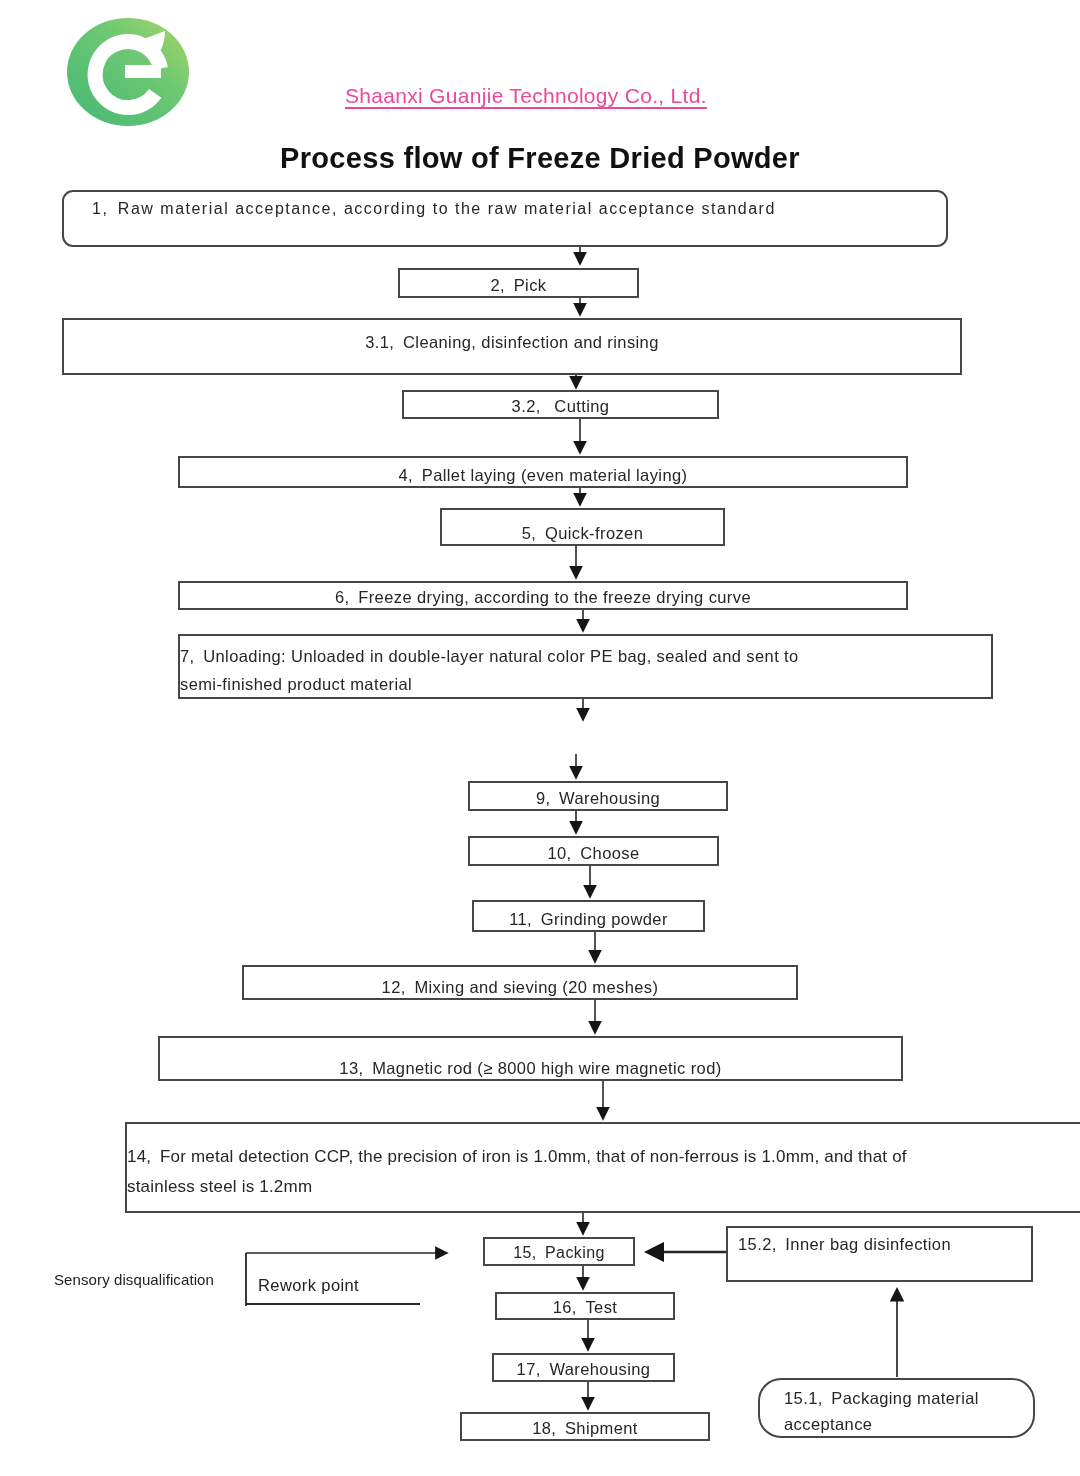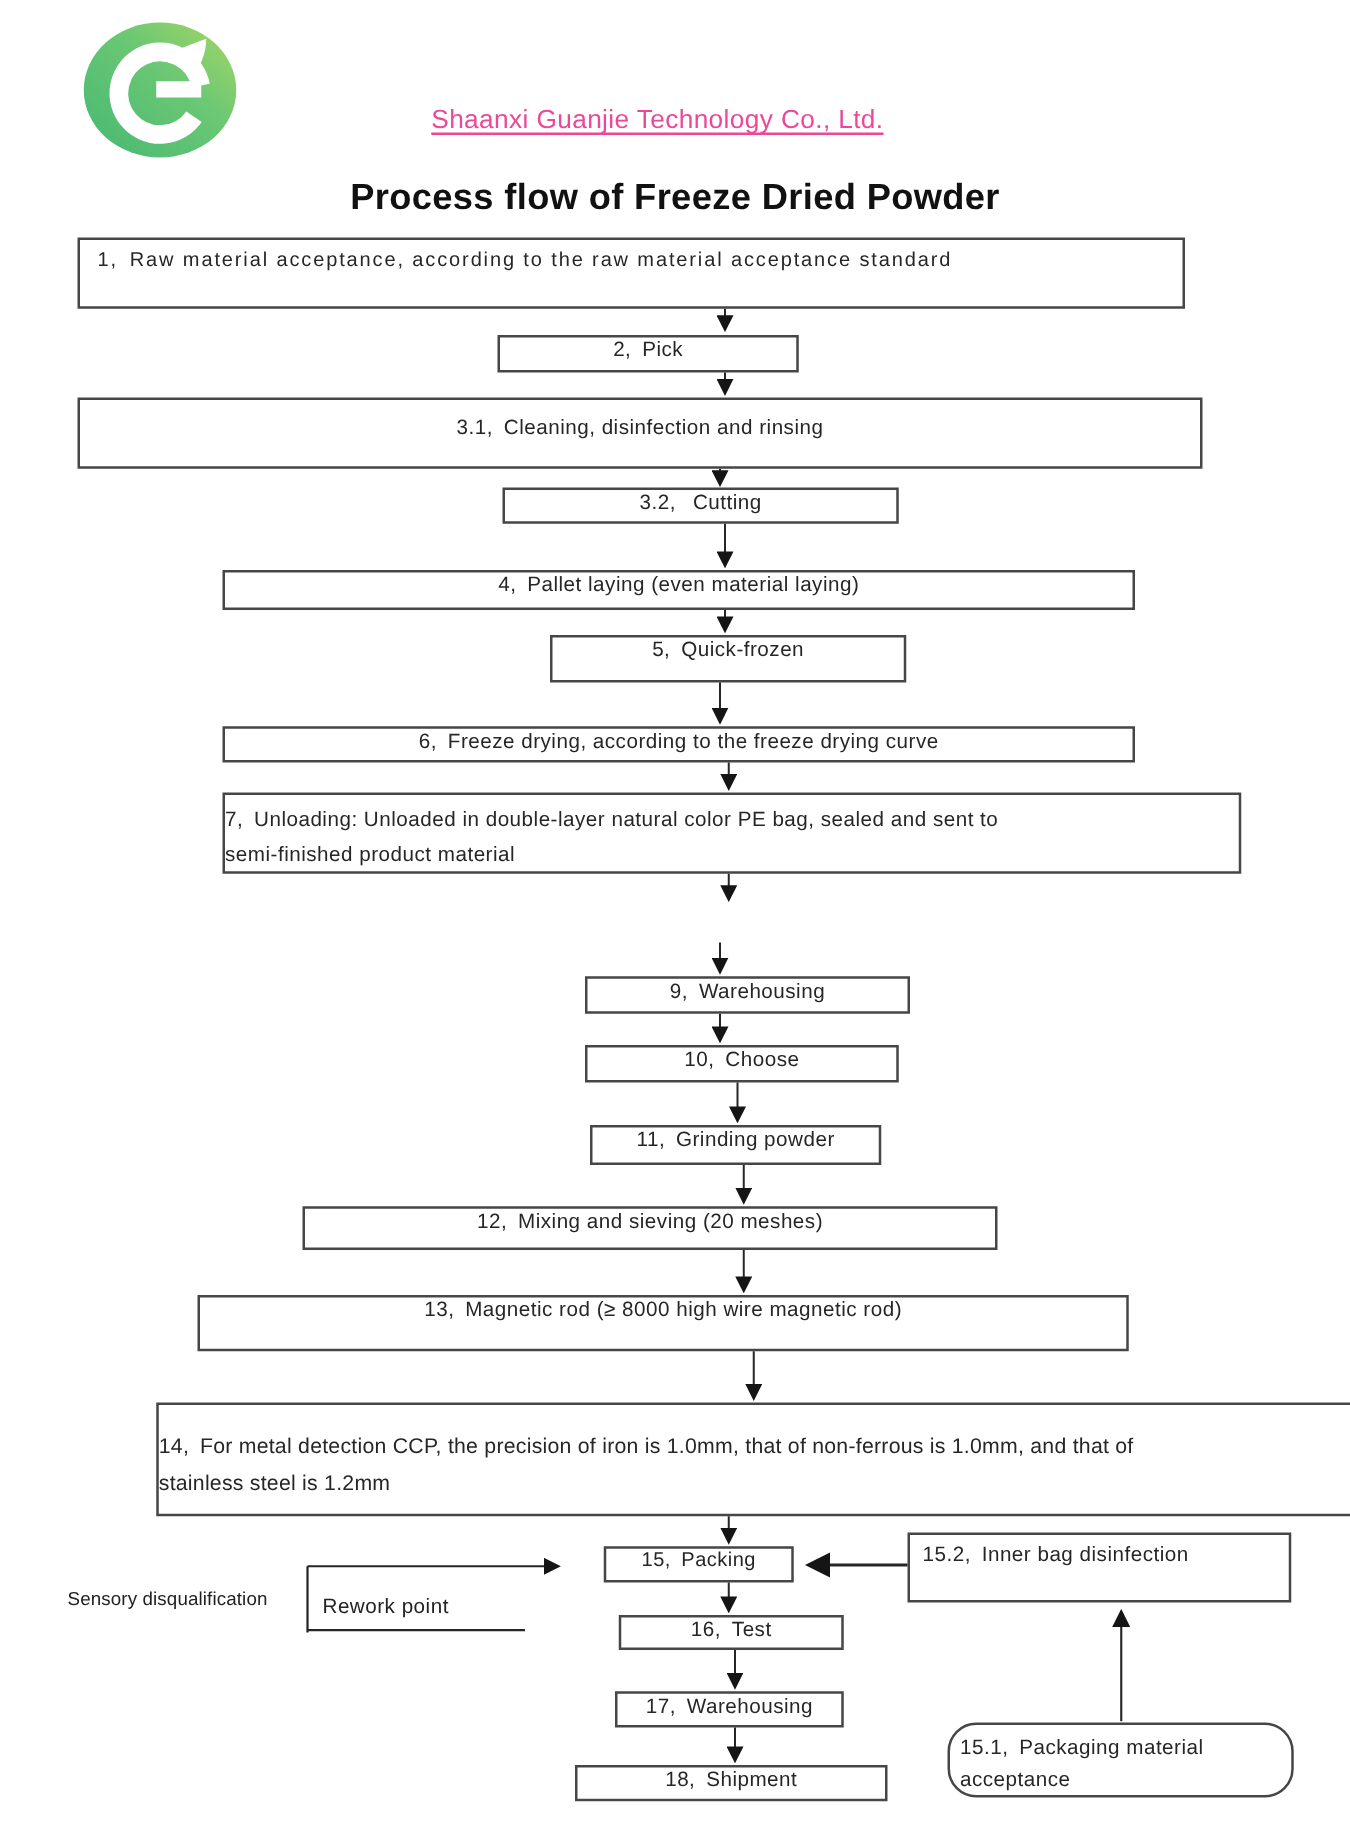--- a/index.html
+++ b/index.html
@@ -11,26 +11,26 @@
   #slogan{position:absolute;left:231px;top:36px;font-size:19px;font-style:italic;
           font-weight:500;letter-spacing:.4px;color:#e9a478;}
   #company{position:absolute;left:345px;top:84px;font-size:21px;color:#ec4899;
            letter-spacing:.3px;text-decoration:underline;text-underline-offset:4px;
            text-decoration-thickness:1.5px;}
   #doc-title{position:absolute;left:0;top:142px;width:1080px;text-align:center;
              font-size:29px;font-weight:700;letter-spacing:.3px;color:#111;}
 
   
   .box{position:absolute;box-sizing:border-box;border:2px solid #464646;background:#fff;
-       display:flex;align-items:flex-start;justify-content:center;text-align:center;
+       display:flex;align-items:flex-end;justify-content:center;text-align:center;
        font-size:16.5px;line-height:1.3;letter-spacing:.4px;color:#262626;}
   .tl{align-items:flex-start;justify-content:flex-start;text-align:left;}
   .tc{align-items:flex-start;}
   .col{flex-direction:column;display:flex;}
-  .p1{padding:7px 14px;}
+  .p1{padding:7px 28px;border-radius:11px;}
   .ls{letter-spacing:1.5px;}
   .box span{display:block;}
 
   
   .plain{position:absolute;color:#222;}
   #sensory{left:54px;top:1271px;font-size:15px;letter-spacing:.1px;}
   #rework{left:258px;top:1276px;font-size:16.5px;letter-spacing:.4px;}
 
   #arrows{position:absolute;left:0;top:0;width:1080px;height:1476px;pointer-events:none;}
 </style>
@@ -107,21 +107,21 @@
     </div>
   <div class="box" style="left:495px;top:1292px;width:180px;height:28px;">
       <span>16, Test</span>
     </div>
   <div class="box" style="left:492px;top:1353px;width:183px;height:29px;">
       <span>17, Warehousing</span>
     </div>
   <div class="box" style="left:460px;top:1412px;width:250px;height:29px;">
       <span>18, Shipment</span>
     </div>
-  <div class="box tl col" style="left:758px;top:1378px;width:277px;height:60px;padding:5px 8px;line-height:26px;border-radius:23px;">
+  <div class="box tl col" style="left:758px;top:1378px;width:277px;height:60px;padding:5px 24px;line-height:26px;border-radius:23px;">
     <span>15.1, Packaging material</span>
     <span>acceptance</span>
   </div>
 
   <div class="plain" id="sensory">Sensory disqualification</div>
   <div class="plain" id="rework">Rework point</div>
 
   <svg id="arrows">
     <defs>
       <marker id="ah" viewBox="0 0 10 10" refX="8" refY="5" markerWidth="8.5" markerHeight="8.5" orient="auto-start-reverse">

